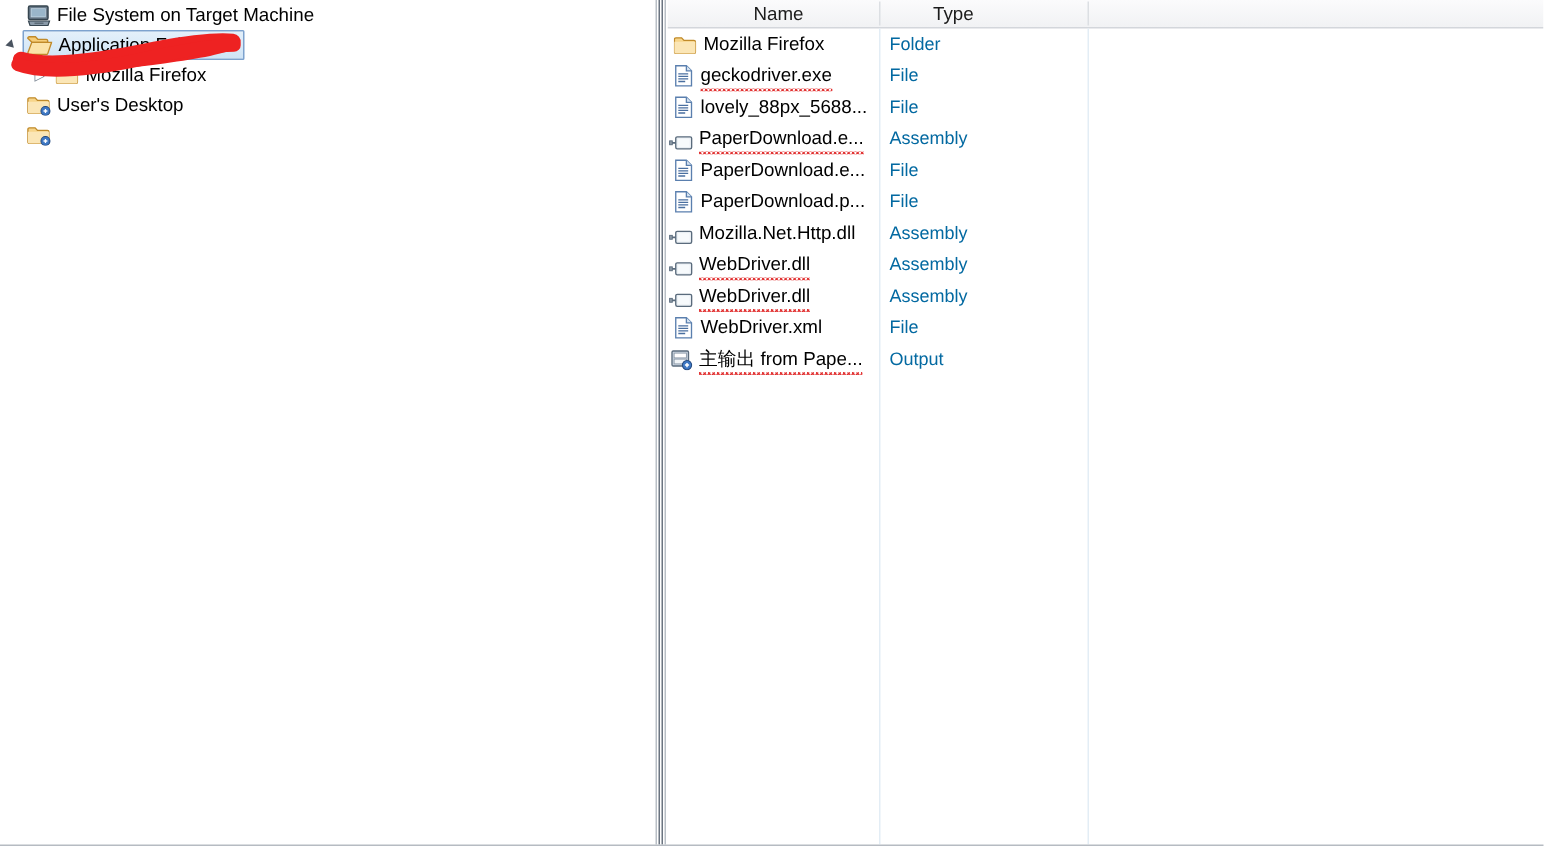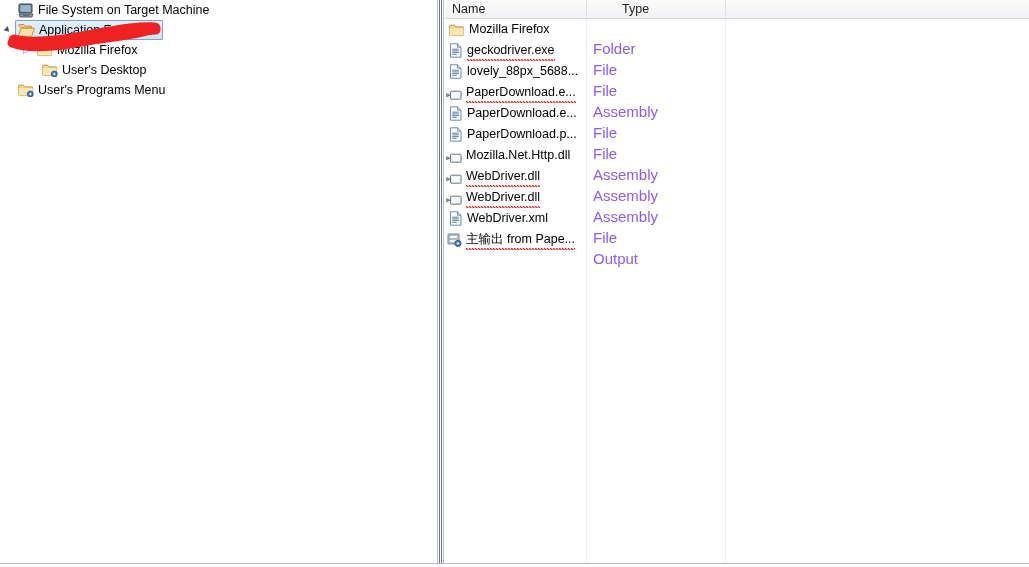--- a/index.html
+++ b/index.html
@@ -198,23 +198,22 @@
     height: 21px;
     display: flex;
     align-items: center;
     overflow: hidden;
   }
   .list-row .cell-type {
     position: absolute;
     left: 148px; top: 0;
     height: 21px;
     line-height: 21px;
-    font-size: 15px;
-    color: #8b5cf6;
-    margin-top: 19px;
+    font-size: 12px;
+    color: #0369a1;
   }
   .name-text {
     padding-left: 4px;
     font-size: 12.5px;
     color: #000;
     overflow: hidden;
     text-overflow: clip;
     white-space: nowrap;
   }
   
@@ -304,63 +303,62 @@
         <span class="icon ico-folder">
           <svg width="16" height="14" viewBox="0 0 16 14">
             <path d="M0.6 3.2 a1 1 0 0 1 1-1 H5.4 L7 3.9 H13.6 a1 1 0 0 1 1 1 V11.6 a1 1 0 0 1 -1 1 H1.6 a1 1 0 0 1 -1 -1 Z" fill="#f7d58a" stroke="#c08a2a" stroke-width="0.9"></path>
             <path d="M0.6 4.9 H14.6 V11.6 a1 1 0 0 1 -1 1 H1.6 a1 1 0 0 1 -1 -1 Z" fill="#fbe6b6"></path>
           </svg>
         </span>
         <span class="tree-label">Mozilla Firefox</span>
       </span>
     </div>
 
-    <div class="tree-row" style="padding-left:2px;gap:24px;">
-      <span class="tree-expander"></span>
-      <span class="node-box">
-        <span class="icon ico-specialfolder">
-          <svg width="16" height="14" viewBox="0 0 16 14">
-            <path d="M0.6 3.2 a1 1 0 0 1 1-1 H5.4 L7 3.9 H13.6 a1 1 0 0 1 1 1 V11.6 a1 1 0 0 1 -1 1 H1.6 a1 1 0 0 1 -1 -1 Z" fill="#f7d58a" stroke="#c08a2a" stroke-width="0.9"></path>
-            <path d="M0.6 4.9 H14.6 V11.6 a1 1 0 0 1 -1 1 H1.6 a1 1 0 0 1 -1 -1 Z" fill="#fbe6b6"></path>
-            <circle cx="12.3" cy="11" r="3" fill="#3e78c4" stroke="#244a80" stroke-width="0.7"></circle>
-            <path d="M11 11 h2.6 M12.3 9.7 v2.6" stroke="#ffffff" stroke-width="0.9"></path>
-          </svg>
-        </span>
-        <span class="tree-label">User's Desktop</span>
-      </span>
-    </div>
-
     <div class="tree-row" style="padding-left:2px;">
       <span class="tree-expander"></span>
       <span class="node-box">
         <span class="icon ico-specialfolder">
           <svg width="16" height="14" viewBox="0 0 16 14">
             <path d="M0.6 3.2 a1 1 0 0 1 1-1 H5.4 L7 3.9 H13.6 a1 1 0 0 1 1 1 V11.6 a1 1 0 0 1 -1 1 H1.6 a1 1 0 0 1 -1 -1 Z" fill="#f7d58a" stroke="#c08a2a" stroke-width="0.9"></path>
             <path d="M0.6 4.9 H14.6 V11.6 a1 1 0 0 1 -1 1 H1.6 a1 1 0 0 1 -1 -1 Z" fill="#fbe6b6"></path>
             <circle cx="12.3" cy="11" r="3" fill="#3e78c4" stroke="#244a80" stroke-width="0.7"></circle>
             <path d="M11 11 h2.6 M12.3 9.7 v2.6" stroke="#ffffff" stroke-width="0.9"></path>
           </svg>
         </span>
-        <span class="tree-label">User's Programs Menu</span>
+        <span class="tree-label">User's Desktop</span>
+      </span>
+    </div>
+
+    <div class="tree-row" style="padding-left:2px;">
+      <span class="tree-expander"></span>
+      <span class="node-box">
+        <span class="icon ico-specialfolder">
+          <svg width="16" height="14" viewBox="0 0 16 14">
+            <path d="M0.6 3.2 a1 1 0 0 1 1-1 H5.4 L7 3.9 H13.6 a1 1 0 0 1 1 1 V11.6 a1 1 0 0 1 -1 1 H1.6 a1 1 0 0 1 -1 -1 Z" fill="#f7d58a" stroke="#c08a2a" stroke-width="0.9"></path>
+            <path d="M0.6 4.9 H14.6 V11.6 a1 1 0 0 1 -1 1 H1.6 a1 1 0 0 1 -1 -1 Z" fill="#fbe6b6"></path>
+            <circle cx="12.3" cy="11" r="3" fill="#3e78c4" stroke="#244a80" stroke-width="0.7"></circle>
+            <path d="M11 11 h2.6 M12.3 9.7 v2.6" stroke="#ffffff" stroke-width="0.9"></path>
+          </svg>
+        </span>
       </span>
     </div>
 
   </div>
 
   <div id="splitter">
     <span class="sp-line l1"></span>
     <span class="sp-line l2"></span>
     <span class="sp-line l3"></span>
     <span class="sp-line l4"></span>
   </div>
 
   <div id="list-pane">
 
     <div id="list-header">
-      <span class="hcell" style="left:0px;width:141px;">Name</span>
+      <span class="hcell" style="left:0px;width:141px;text-align:center;">Name</span>
       <span class="hsep" style="left:141px;"></span>
       <span class="hcell" style="left:142px;width:138px;margin-left:28px;">Type</span>
       <span class="hsep" style="left:280px;"></span>
     </div>
 
     <span class="col-sep" style="left:141px;"></span>
     <span class="col-sep" style="left:280px;"></span>
 
     <div id="list-rows">
 

